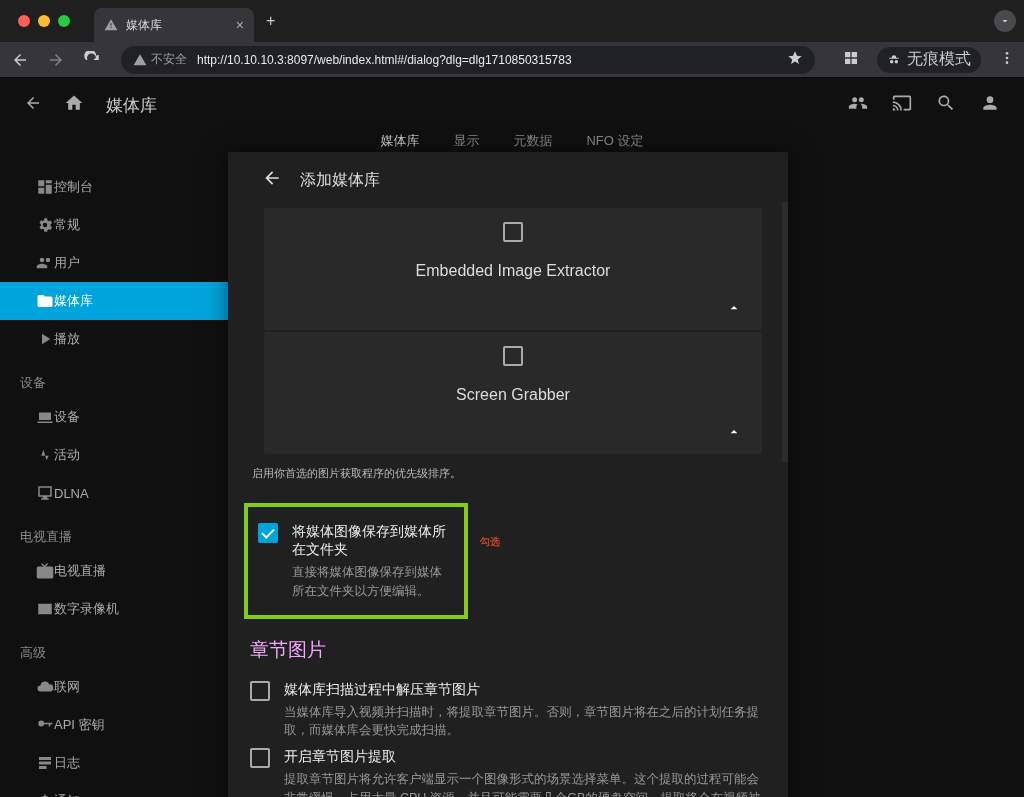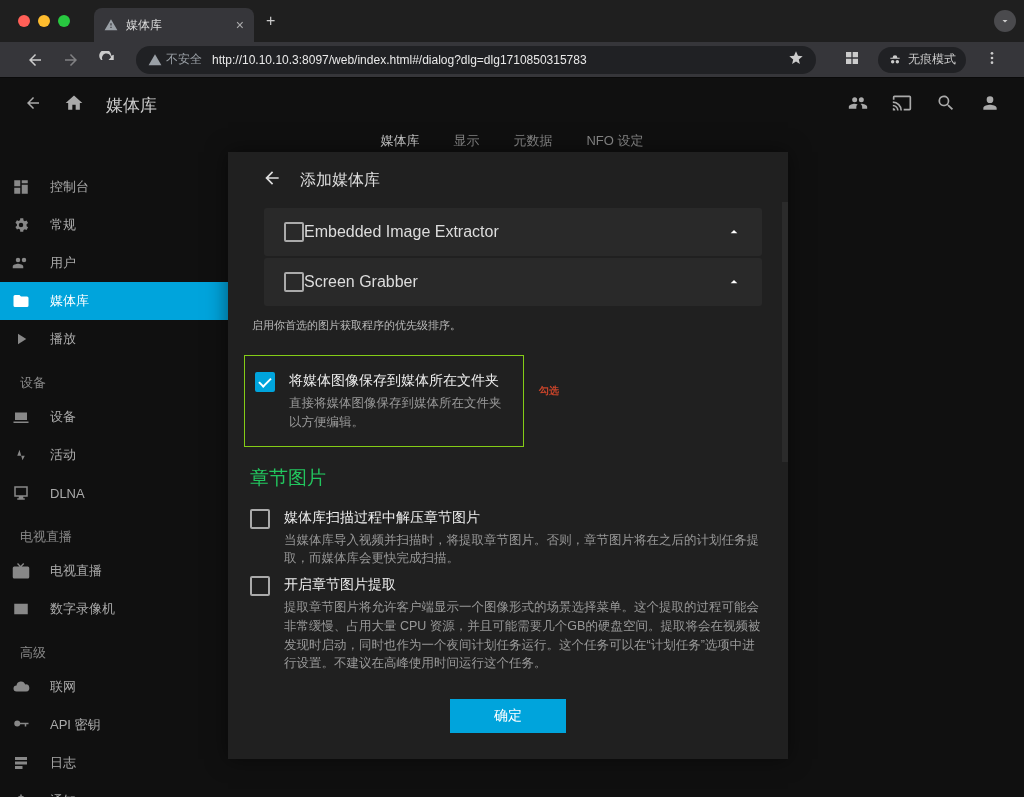--- a/index.html
+++ b/index.html
@@ -11,69 +11,69 @@
 .traffic-lights { display: flex; gap: 8px; padding: 0 6px 0 10px; }
 .traffic-light { width: 12px; height: 12px; border-radius: 50%; }
 .tl-red { background: #ff5f57; }
 .tl-yellow { background: #febc2e; }
 .tl-green { background: #28c840; }
 .tab { display: flex; align-items: center; gap: 8px; background: #36363a; height: 34px; border-radius: 8px 8px 0 0; padding: 0 10px; margin-left: 18px; min-width: 160px; color: #ddd; font-size: 12px; margin-top: 8px; }
 .tab .tab-icon { width: 14px; height: 14px; }
 .tab .close { margin-left: auto; opacity: .7; font-size: 14px; }
 .new-tab { color: #ccc; font-size: 16px; margin-left: 12px; }
 
-.addr-bar { height: 36px; background: #36363a; display: flex; align-items: center; padding: 0 24px; gap: 14px; border-bottom: 1px solid #0a0a0a; }
+.addr-bar { height: 36px; background: #36363a; display: flex; align-items: center; padding: 0 9px; gap: 14px; border-bottom: 1px solid #0a0a0a; }
 .addr-ico { width: 18px; height: 18px; fill: #ccc; }
 .addr-btn { color: #ccc; display: flex; align-items: center; justify-content: center; width: 22px; }
 .url-pill { flex: 0 1 auto; background: #202124; border-radius: 16px; height: 28px; display: flex; align-items: center; padding: 0 12px; gap: 10px; font-size: 12px; color: #aaa; margin-left: 4px; flex: 1; }
 .url-pill .sec { display: flex; align-items: center; gap: 4px; color:#9aa0a6; }
 .url-pill .url { color: #eaeaea; }
 .right-icons { display: flex; gap: 18px; color: #ccc; align-items: center; margin-left: 14px; }
-.incognito-pill { display: flex; gap: 6px; align-items: center; background: #202124; border-radius: 14px; height: 26px; padding: 0 10px; font-size: 12px; }
+.incognito-pill { display: flex; gap: 6px; align-items: center; background: #202124; border-radius: 14px; height: 26px; padding: 0 10px; font-size: 16px; }
 
 
 .app { flex: 1; background: #101010; position: relative; overflow: hidden; }
 .app-header { height: 54px; display: flex; align-items: center; padding: 0 24px; color: #ccc; gap: 22px; }
 .app-header .title { font-size: 17px; }
 .hdr-icons { margin-left: auto; display: flex; gap: 24px; }
 .hdr-icons .hi { width: 20px; height: 20px; fill: #aaa; }
 
 .tabs-row { display: flex; justify-content: center; gap: 34px; font-size: 13px; color: #888; height: 20px; }
 
 .app-body { display: flex; height: calc(100% - 74px); }
 .sidebar { width: 228px; padding-top: 16px; color: #aaa; font-size: 13px; overflow: hidden; }
 .sb-group-label { padding: 16px 20px 6px; color: #888; font-size: 13px; }
-.sb-item { display: flex; align-items: center; gap: 20px; padding: 10px 12px; cursor: pointer; }
+.sb-item { display: flex; align-items: center; padding: 10px 36px; cursor: pointer; }
 .sb-item svg { width: 18px; height: 18px; fill: #888; }
 .sb-item.active { background: #00a4dc; color: #fff; }
 .sb-item.active svg { fill: #fff; }
 
 .content { flex: 1; position: relative; }
 
 
 .dialog { position: absolute; left: 0; top: 0; width: 560px; background: #202020; color: #ddd; box-shadow: 0 0 20px rgba(0,0,0,.5); }
 .dlg-hdr { display: flex; align-items: center; gap: 18px; padding: 16px 22px; font-size: 16px; margin-left: 12px; }
 .dlg-body { padding: 0 22px 26px 22px; }
 
-.collapse-row { background: #292929; border-radius: 3px; margin-bottom: 2px; padding: 14px 20px; display: flex; align-items: center; margin-left: 14px; margin-right: 4px; }
+.collapse-row { background: #292929; border-radius: 3px; margin-bottom: 2px; padding: 14px 20px; display: flex; align-items: center; gap: 20px; margin-left: 14px; margin-right: 4px; flex-direction: column; }
 .collapse-row .chev { margin-left: auto; fill: #fff; }
 .cb { width: 20px; height: 20px; border: 2px solid #aaa; border-radius: 2px; display: inline-flex; align-items: center; justify-content: center; flex-shrink: 0; }
 .cb.checked { background: #00a4dc; border-color: #00a4dc; }
 .cb.checked::after { content: ""; width: 10px; height: 5px; border-left: 2px solid #fff; border-bottom: 2px solid #fff; transform: rotate(-45deg) translate(1px,-1px); }
 
 .hint { font-size: 11px; color: #bbb; margin: 12px 0 22px 2px; }
 
 .opt-block { display: flex; gap: 14px; padding: 4px 0; }
 .opt-title { color: #eee; font-size: 14px; margin-bottom: 4px; }
 .opt-desc { color: #999; font-size: 12.5px; line-height: 1.5; max-width: 480px; }
 
-.red-box { border: 1px solid #84cc16; padding: 12px 10px 10px 10px; position: relative; margin-left: -6px; width: 280px; }
+.red-box { border: 4px solid #84cc16; padding: 12px 10px 10px 10px; position: relative; margin-left: -6px; width: 224px; }
 .red-label { position: absolute; right: -36px; top: 28px; color: #c7442a; font-size: 10px; font-weight: bold; }
 
-.section-title { font-size: 19px; color: #22c55e; margin: 18px 0 14px 0; font-weight: 400; }
+.section-title { font-size: 19px; color: #f0abfc; margin: 18px 0 14px 0; font-weight: 400; }
 
 .ok-btn { display: block; margin: 22px auto 0; width: 116px; height: 34px; background: #00a4dc; color: #fff; border: none; font-size: 14px; cursor: pointer; }
 .scrollbar-hint { position: absolute; right:0; top:50px; width:6px; height:260px; background: rgba(255,255,255,.05); }
 </style>
 </head>
 <body>
 
 <div class="browser">
   <div class="tab-bar">
     <div class="traffic-lights">

